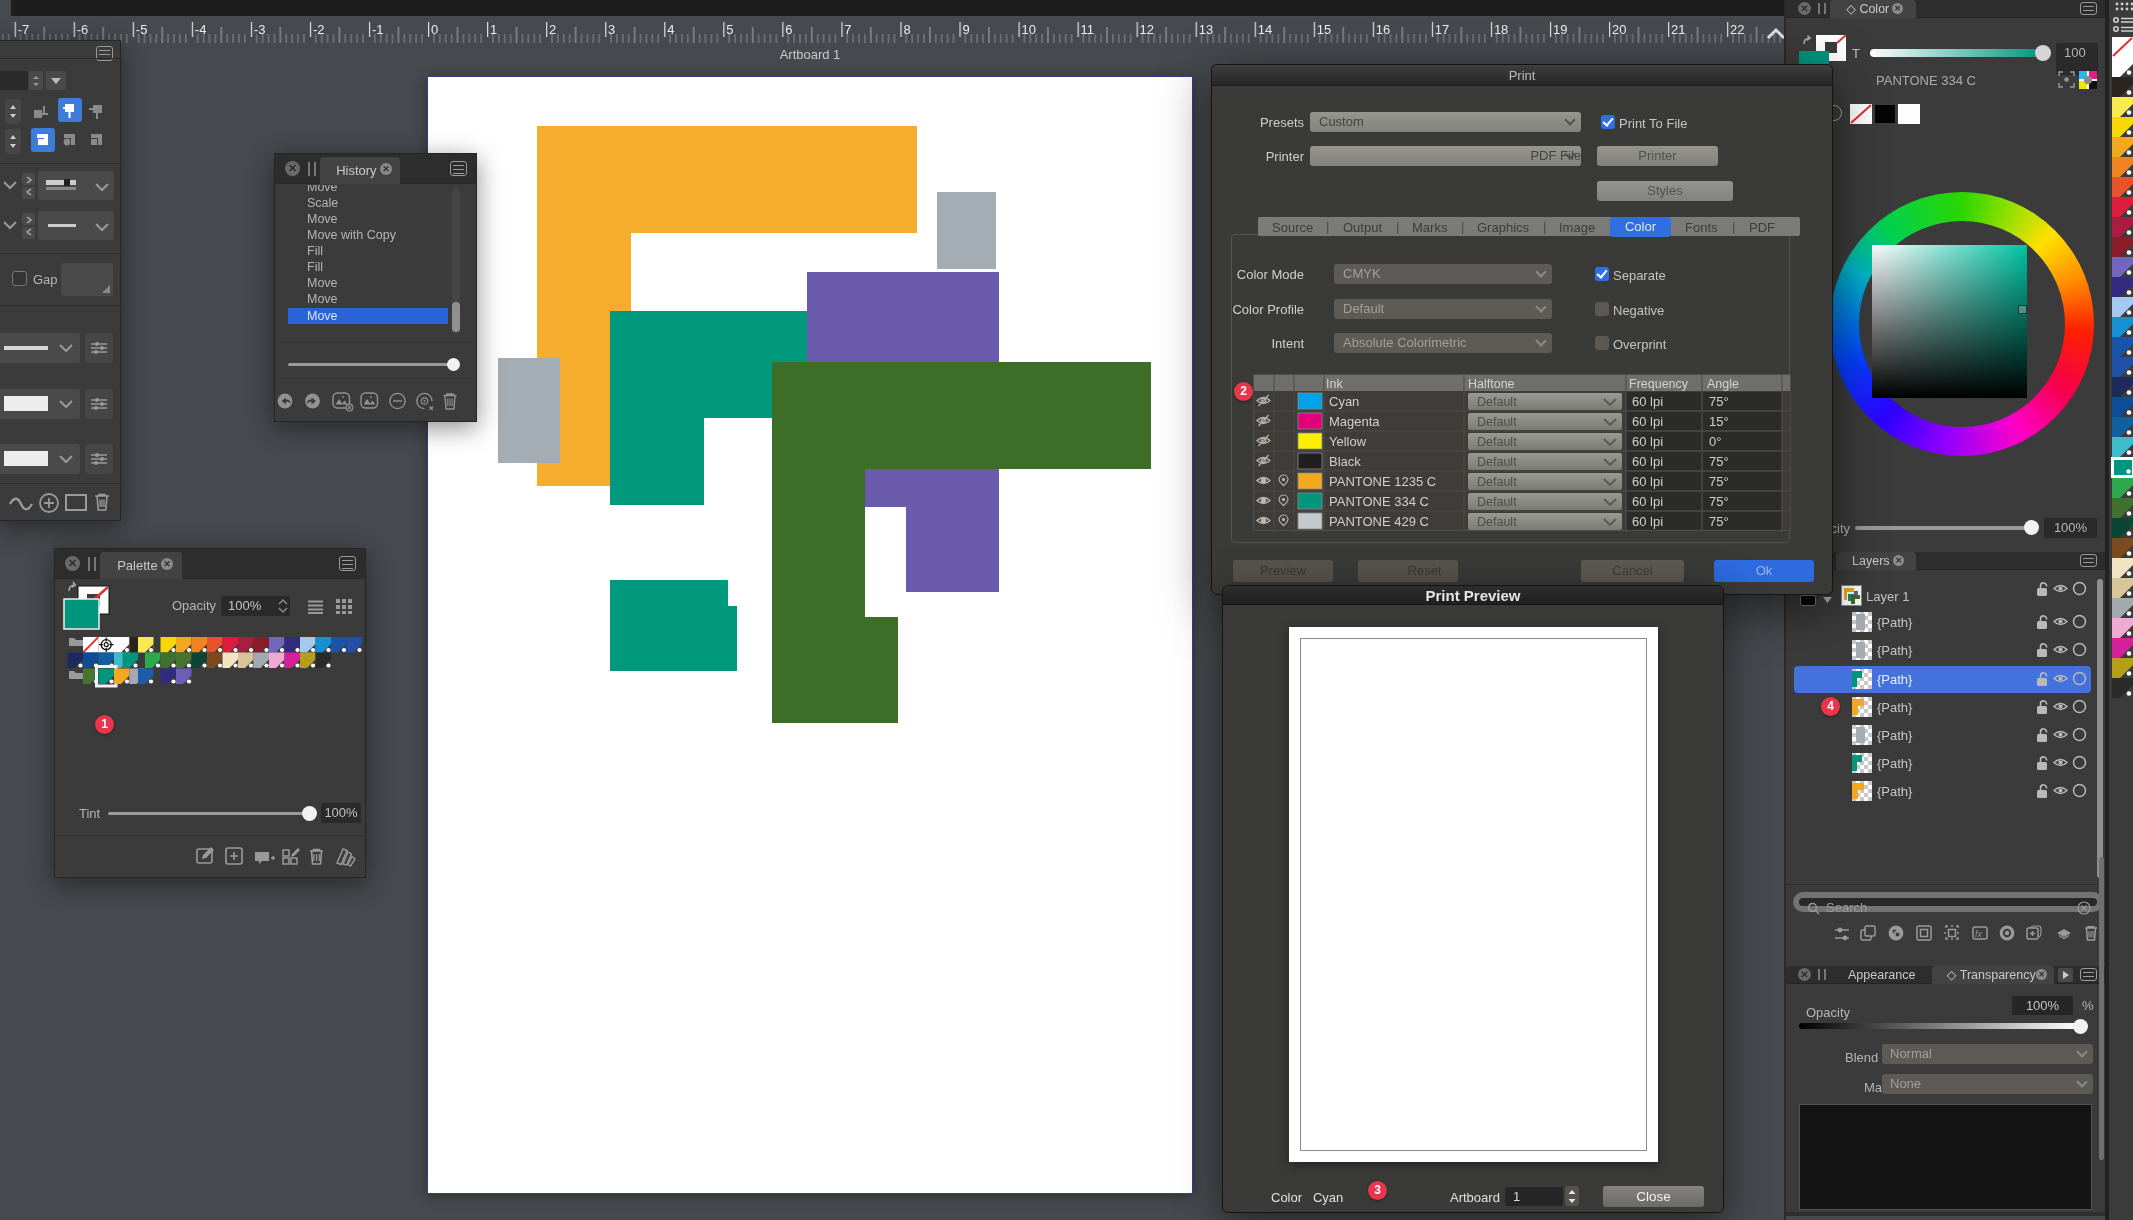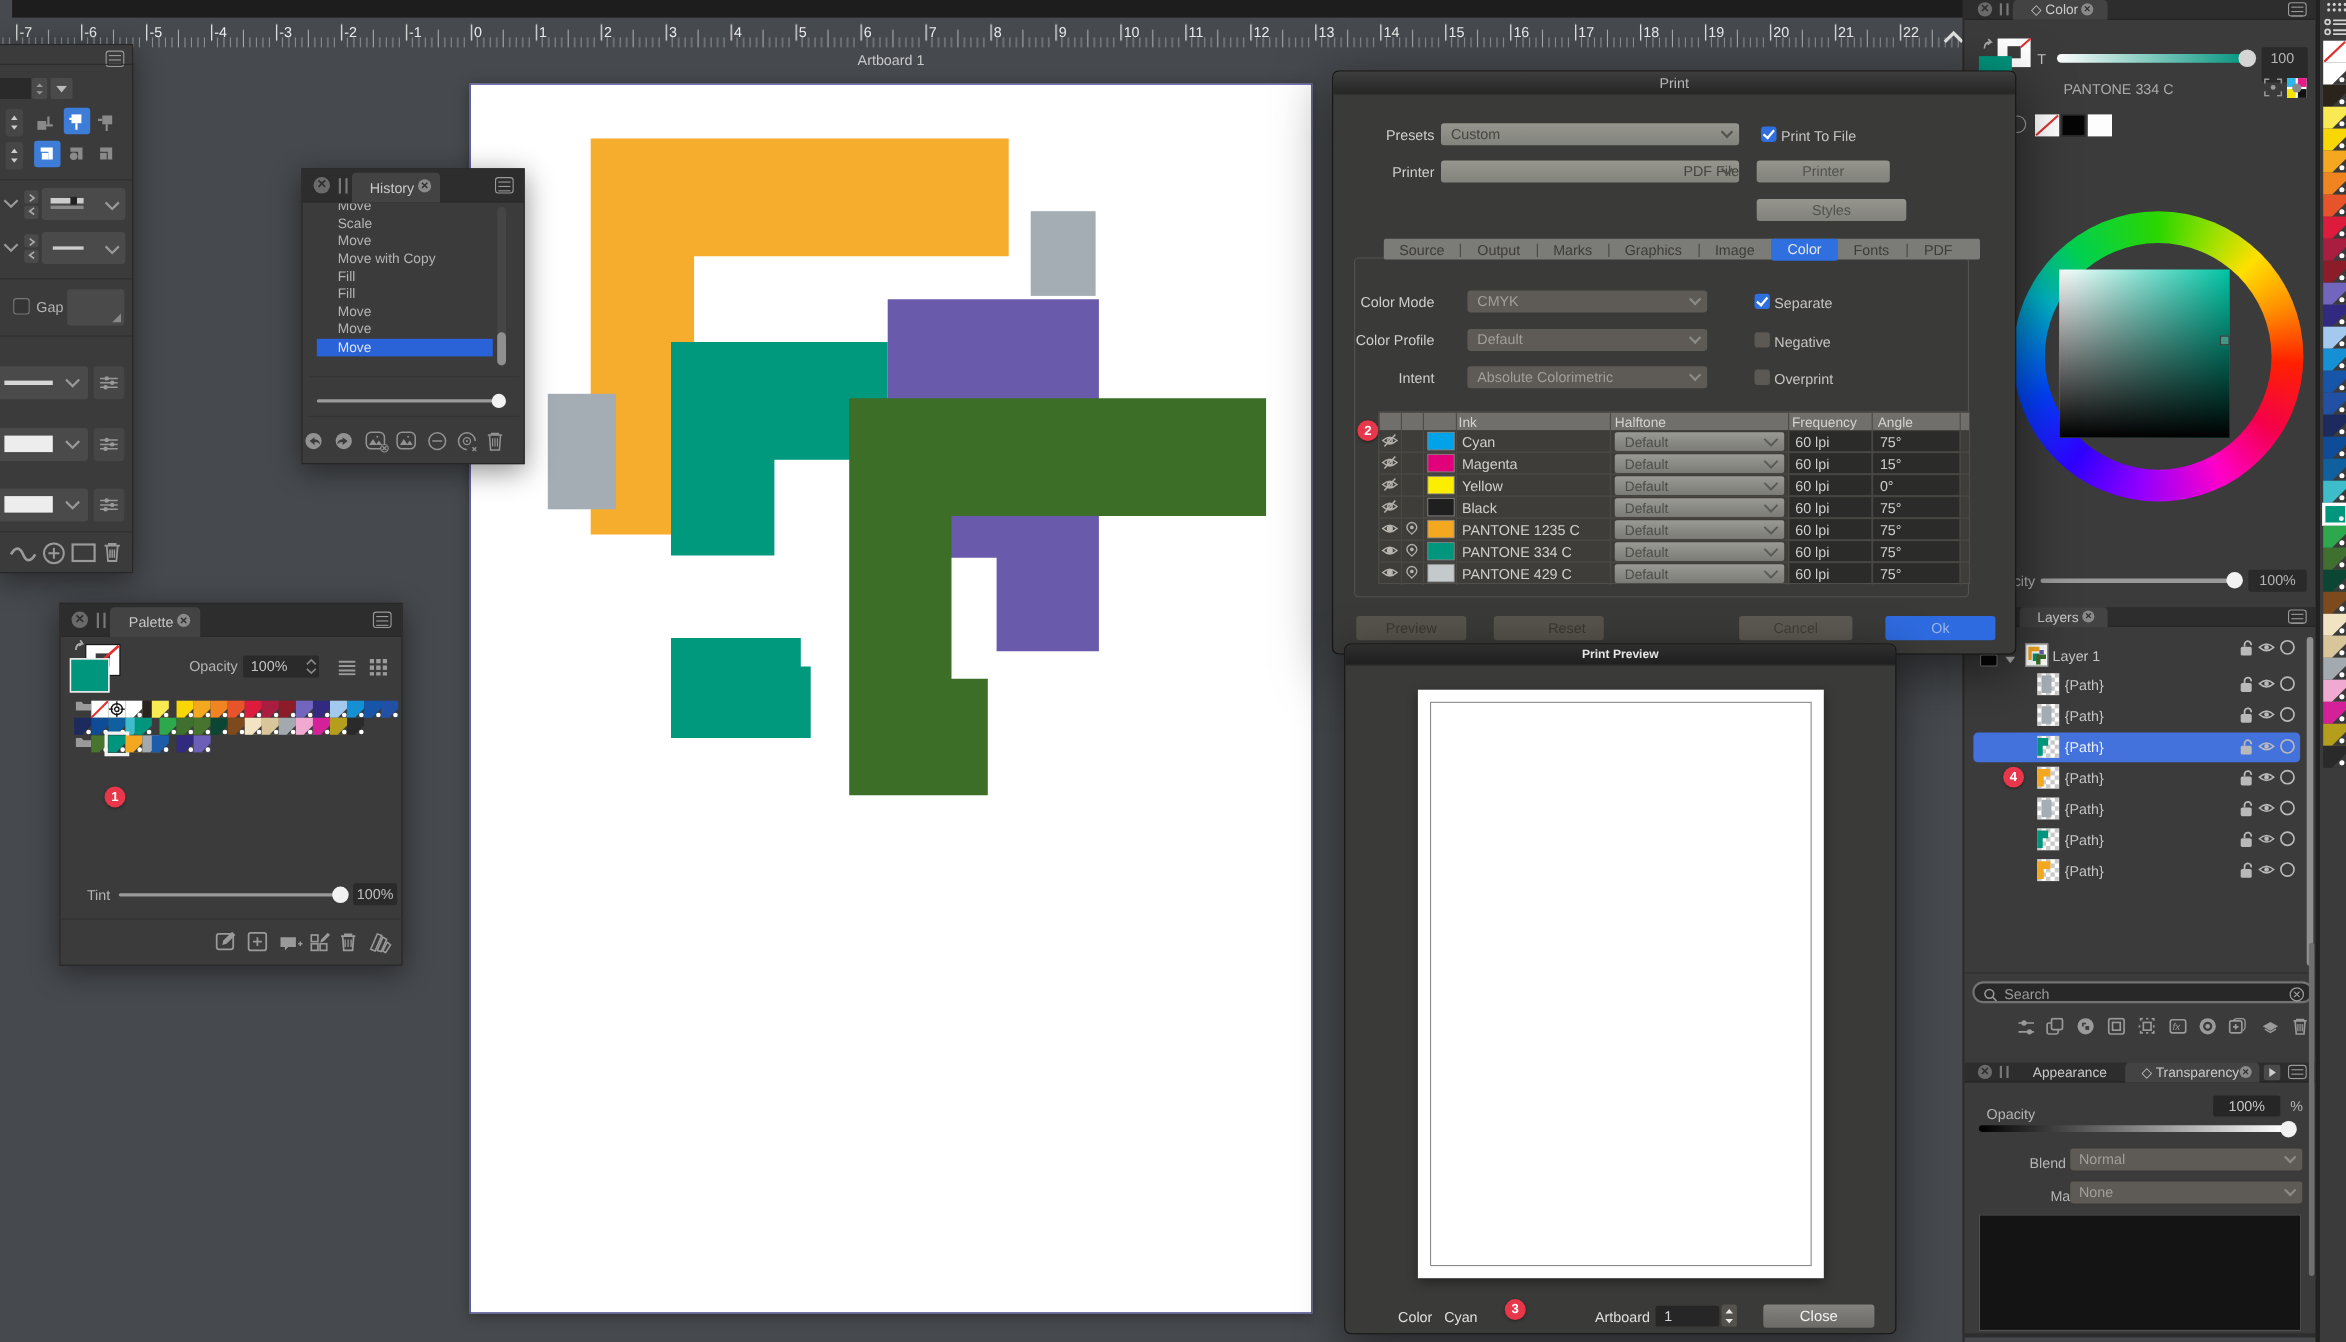--- a/index.html
+++ b/index.html
@@ -721,21 +721,21 @@
           <path d="M66 2 h12 v7 h-6 v9 h-6 Z" fill="#f3a81f"></path>
           <text x="91" y="15">{Path}</text>
           <use href="#lock" x="250" y="3"></use>
           <use href="#eye2" x="268" y="5"></use>
           <use href="#circ" x="287" y="3"></use>
         </g>
     </g>
   </svg>
   <div class="abs" style="left:0;top:332px;width:319px;border-top:1px solid #2f2f2f;"></div>
 
-  <div class="abs" style="left:7px;top:340px;width:310px;height:20px;background:#282828;border:2px solid #737373;border-radius:10px;">
+  <div class="abs" style="left:7px;top:340px;width:310px;height:20px;background:#282828;border:6px solid #737373;border-radius:10px;">
     <svg class="abs" style="left:8px;top:4px;" width="14" height="14">
         <circle cx="5.5" cy="5.5" r="4" stroke="#9a9a9a" stroke-width="1.4" fill="none"></circle>
         <line x1="8.5" y1="8.5" x2="12" y2="12" stroke="#9a9a9a" stroke-width="1.4"></line>
       </svg>
     <div class="abs" style="left:27px;top:2px;color:#9a9a9a;font-size:13px;">Search</div>
     <svg class="abs" style="right:6px;top:3px;" width="14" height="14">
         <circle cx="7" cy="7" r="6" stroke="#9a9a9a" stroke-width="1.2" fill="none"></circle>
         <path d="M4.5 4.5 l5 5 M9.5 4.5 l-5 5" stroke="#9a9a9a" stroke-width="1.2"></path>
       </svg>
   </div>
@@ -1131,21 +1131,21 @@
     </svg>
   </div>
 
   <div class="btn2" style="left:21px;top:495px;width:100px;height:22px;line-height:22px;">Preview</div>
   <div class="btn2" style="left:146px;top:495px;width:100px;height:22px;line-height:22px;padding-left:33px;">Reset</div>
   <div class="btn2" style="left:369px;top:495px;width:103px;height:22px;line-height:22px;background:#5d5a53;color:#403e38;">Cancel</div>
   <div class="btn" style="left:502px;top:495px;width:100px;height:22px;line-height:22px;background:#2e6be0;color:#9cb4e4;">Ok</div>
 </div>
 
 <div id="prevdlg" class="abs" style="left:1222px;top:585px;width:502px;height:628px;background:#3a3a38;border:1px solid #141414;border-radius:6px;box-shadow:0 10px 40px rgba(0,0,0,.5);z-index:30;">
-  <div class="abs" style="left:0;top:0;width:500px;height:19px;background:linear-gradient(#2e2e2e,#1f1f1f);border-radius:6px 6px 0 0;border-bottom:1px solid #161616;color:#e4e4e4;font-size:11px;font-weight:bold;text-align:center;line-height:19px;">Print Preview</div>
+  <div class="abs" style="left:0;top:0;width:500px;height:19px;background:linear-gradient(#2e2e2e,#1f1f1f);border-radius:6px 6px 0 0;border-bottom:1px solid #161616;color:#e4e4e4;font-size:15px;font-weight:bold;text-align:center;line-height:19px;">Print Preview</div>
   <div class="abs" style="left:66px;top:41px;width:369px;height:535px;background:#fff;box-shadow:0 3px 10px rgba(0,0,0,.4);">
     <div class="abs" style="left:11px;top:11px;width:347px;height:513px;border:1px solid #8a8a8a;"></div>
   </div>
   <div class="abs" style="left:48px;top:604px;color:#e0e0de;font-size:13px;">Color&nbsp;&nbsp;&nbsp;Cyan</div>
   <div class="abs" style="left:227px;top:604px;color:#e0e0de;font-size:13px;">Artboard</div>
   <div class="abs" style="left:282px;top:601px;width:58px;height:19px;background:#262626;border-radius:2px;color:#d8d8d8;font-size:13px;line-height:19px;padding-left:8px;">1</div>
   <div class="abs" style="left:342px;top:600px;width:14px;height:20px;background:#55524e;border-radius:2px;"></div>
   <svg class="abs" style="left:342px;top:601px;" width="14" height="19">
       <path d="M3.5 7 L7 3 L10.5 7 Z" fill="#e8e8e8"></path>
       <path d="M3.5 12 L7 16 L10.5 12 Z" fill="#e8e8e8"></path>

